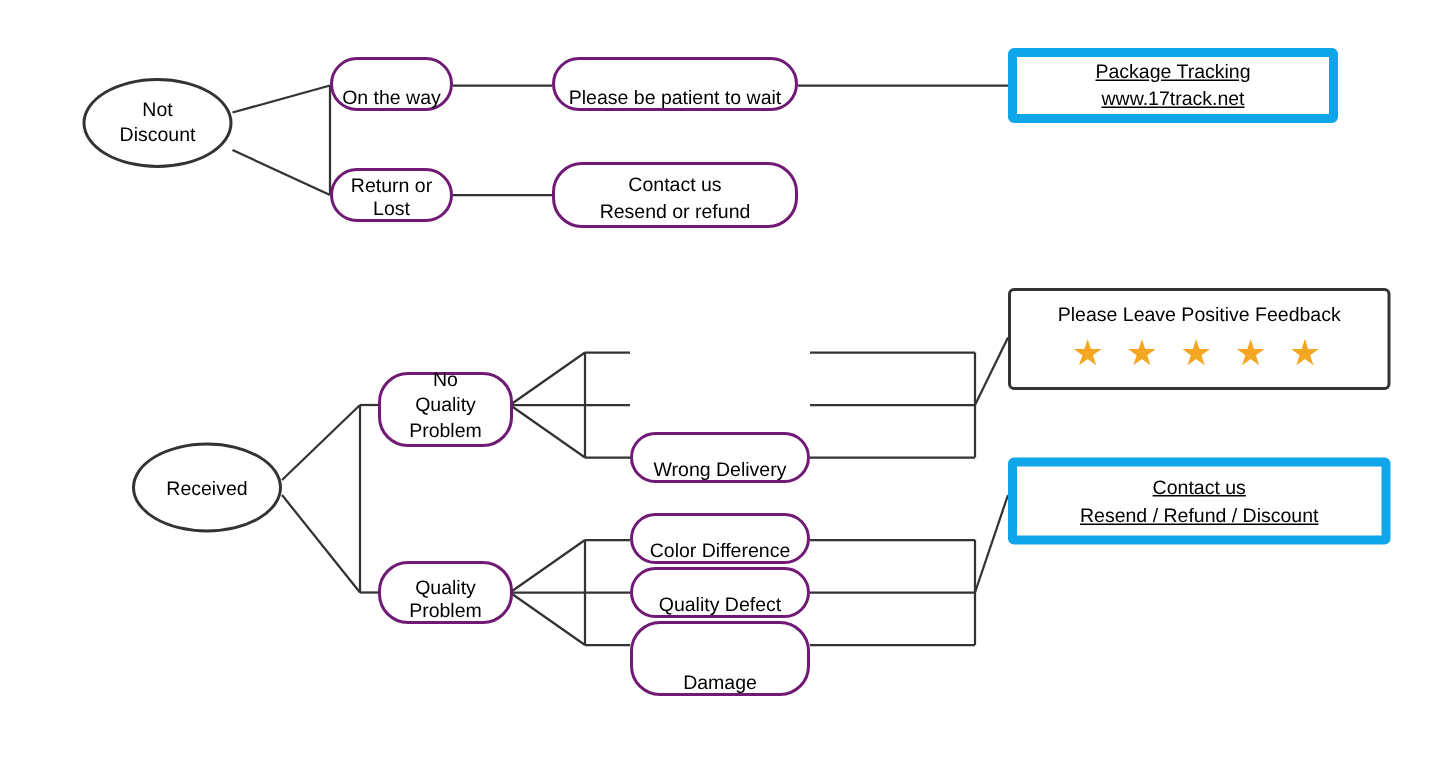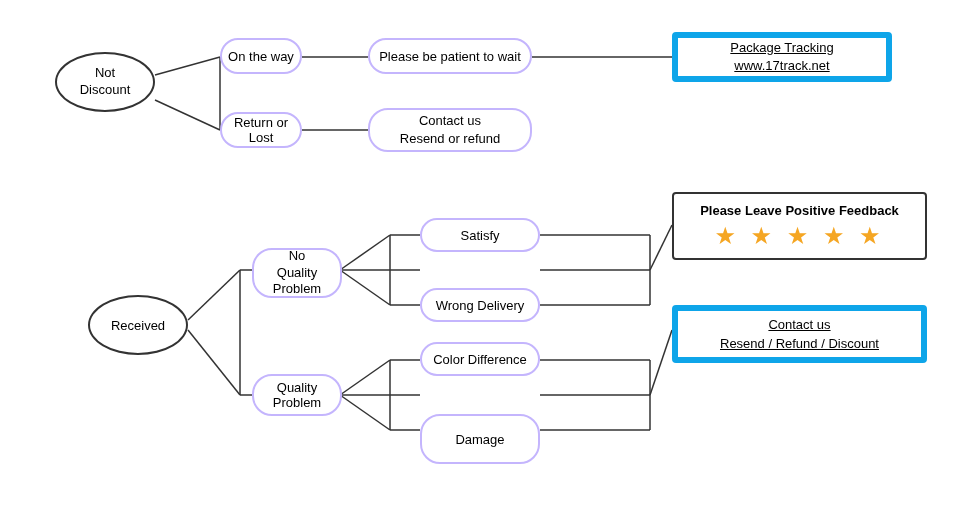--- a/index.html
+++ b/index.html
@@ -25,21 +25,22 @@
       justify-content: center;
       text-align: center;
       background: #fff;
     }
     .oval {
       border-radius: 50%;
       border: 2px solid #333;
     }
     .rect {
       border-radius: 20px;
-      border: 2px solid #c4b5fd;
+      border: 2px solid #701a75;
+      align-items: flex-end;
     }
     .rect-sharp {
       border-radius: 4px;
       border: 6px solid #0ea5e9;
       text-decoration: underline;
     }
     .feedback-box {
       border-radius: 4px;
       border: 2px solid #333;
       background: #fff;
@@ -155,40 +156,40 @@
 
   <div class="node rect" style="left:252px; top:248px; width:90px; height:50px; line-height:1.3;">
     <span style="white-space:pre-line;border-radius:25px;">No
 Quality Problem</span>
   </div>
 
   <div class="node rect" style="left:252px; top:374px; width:90px; height:42px;">
     <span>Quality Problem</span>
   </div>
 
-  <div class="node rect" style="left:420px; top:218px; width:120px; height:34px;">
-    <span>Satisfy</span>
-  </div>
 
 
   <div class="node rect" style="left:420px; top:342px; width:120px; height:34px;">
     <span>Color Difference</span>
   </div>
 
   <div class="node rect" style="left:420px; top:288px; width:120px; height:34px;">
     <span>Wrong Delivery</span>
   </div>
 
+  <div class="node rect" style="left:420px; top:378px; width:120px; height:34px;">
+    <span>Quality Defect</span>
+  </div>
 
   <div class="node rect" style="left:420px; top:414px; width:120px; height:50px;">
     <span>Damage</span>
   </div>
 
   <div class="node feedback-box" style="left:672px; top:192px; width:255px; height:68px; flex-direction:column; padding:6px 10px;">
-    <div style="font-size:13px; font-weight:bold; margin-bottom:4px;">Please Leave Positive Feedback</div>
+    <div style="font-size:13px; font-weight:normal; margin-bottom:4px;">Please Leave Positive Feedback</div>
     <div style="color:#f5a623; font-size:24px; letter-spacing:4px;">★ ★ ★ ★ ★</div>
   </div>
 
   <div class="node rect-sharp" style="left:672px; top:305px; width:255px; height:58px; line-height:1.5; flex-direction:column;">
     <span style="white-space:pre-line;">Contact us
 Resend / Refund / Discount</span>
   </div>
 
 </div>
 

